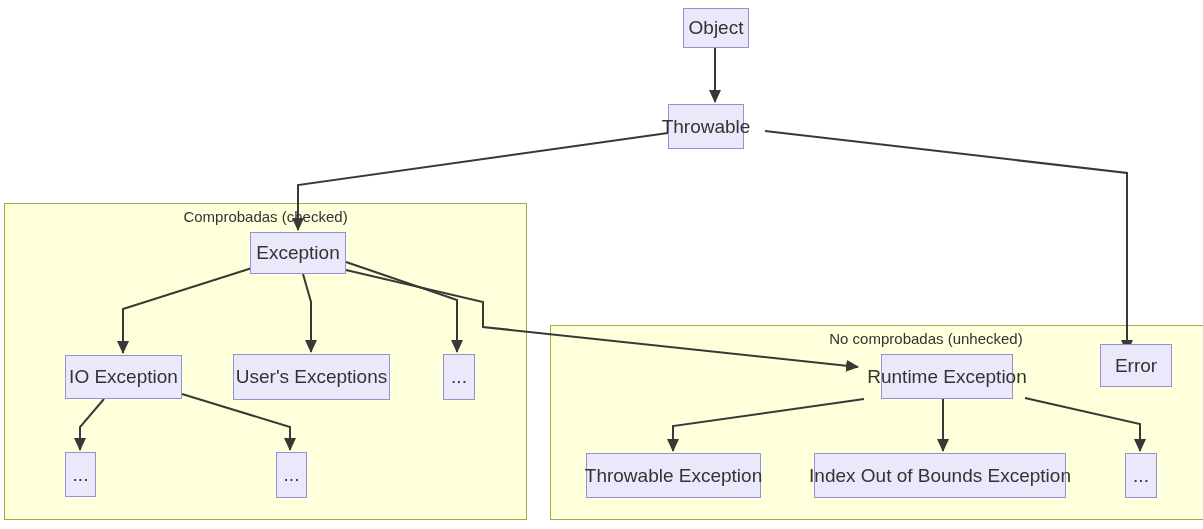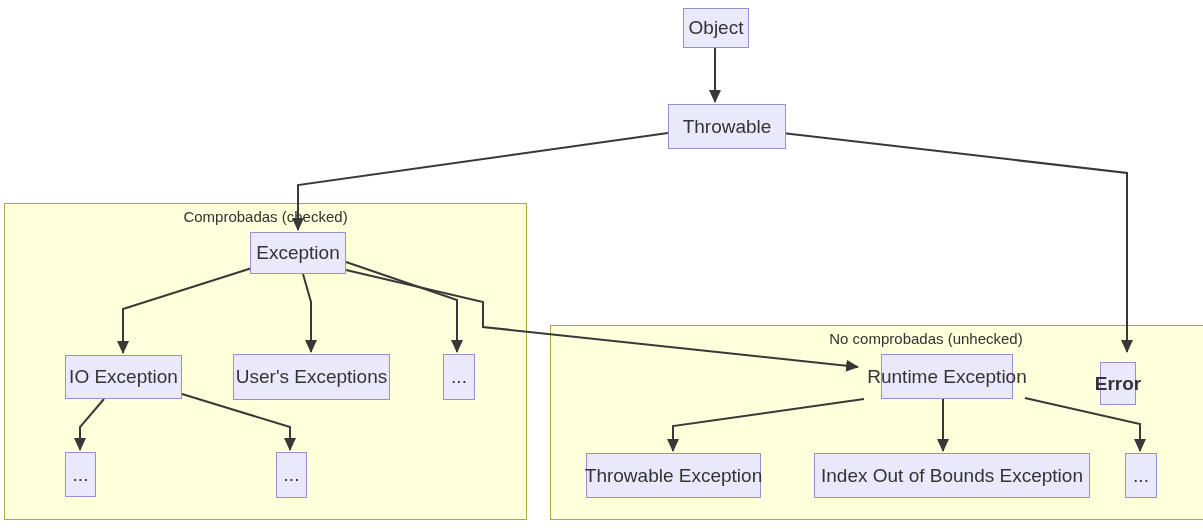--- a/index.html
+++ b/index.html
@@ -87,21 +87,21 @@
     <polyline points="182,394 290,427 290,450" marker-end="url(#arrow)"></polyline>
     <polyline points="864,399 673,426 673,451" marker-end="url(#arrow)"></polyline>
     <polyline points="943,399 943,451" marker-end="url(#arrow)"></polyline>
     <polyline points="1025,398 1140,424 1140,451" marker-end="url(#arrow)"></polyline>
   </svg>
 
   <div class="node" style="left:683px;top:8px;width:66px;height:40px;">
     <span>Object</span>
   </div>
 
-  <div class="node" style="left:668px;top:104px;width:118px;height:45px;">
+  <div class="node" style="left:668px;top:104px;width:76px;height:45px;">
     <span>Throwable</span>
   </div>
 
   <div class="node" style="left:65px;top:355px;width:117px;height:44px;">
     <span>IO Exception</span>
   </div>
 
   <div class="node" style="left:250px;top:232px;width:96px;height:42px;">
     <span>Exception</span>
   </div>
@@ -119,29 +119,29 @@
   </div>
 
   <div class="node" style="left:276px;top:452px;width:31px;height:46px;">
     <span>...</span>
   </div>
 
   <div class="node" style="left:861px;top:354px;width:132px;height:45px;margin-left:20px;">
     <span>Runtime Exception</span>
   </div>
 
-  <div class="node" style="left:1100px;top:362px;width:36px;height:43px;font-weight:bold;">
+  <div class="node" style="left:1100px;top:344px;width:72px;height:43px;">
     <span>Error</span>
   </div>
 
   <div class="node" style="left:586px;top:453px;width:175px;height:45px;">
     <span>Throwable Exception</span>
   </div>
 
-  <div class="node" style="left:814px;top:453px;width:276px;height:45px;">
+  <div class="node" style="left:814px;top:453px;width:252px;height:45px;">
     <span>Index Out of Bounds Exception</span>
   </div>
 
   <div class="node" style="left:1125px;top:453px;width:32px;height:45px;">
     <span>...</span>
   </div>
 
 </div>
 
 </body></html>

